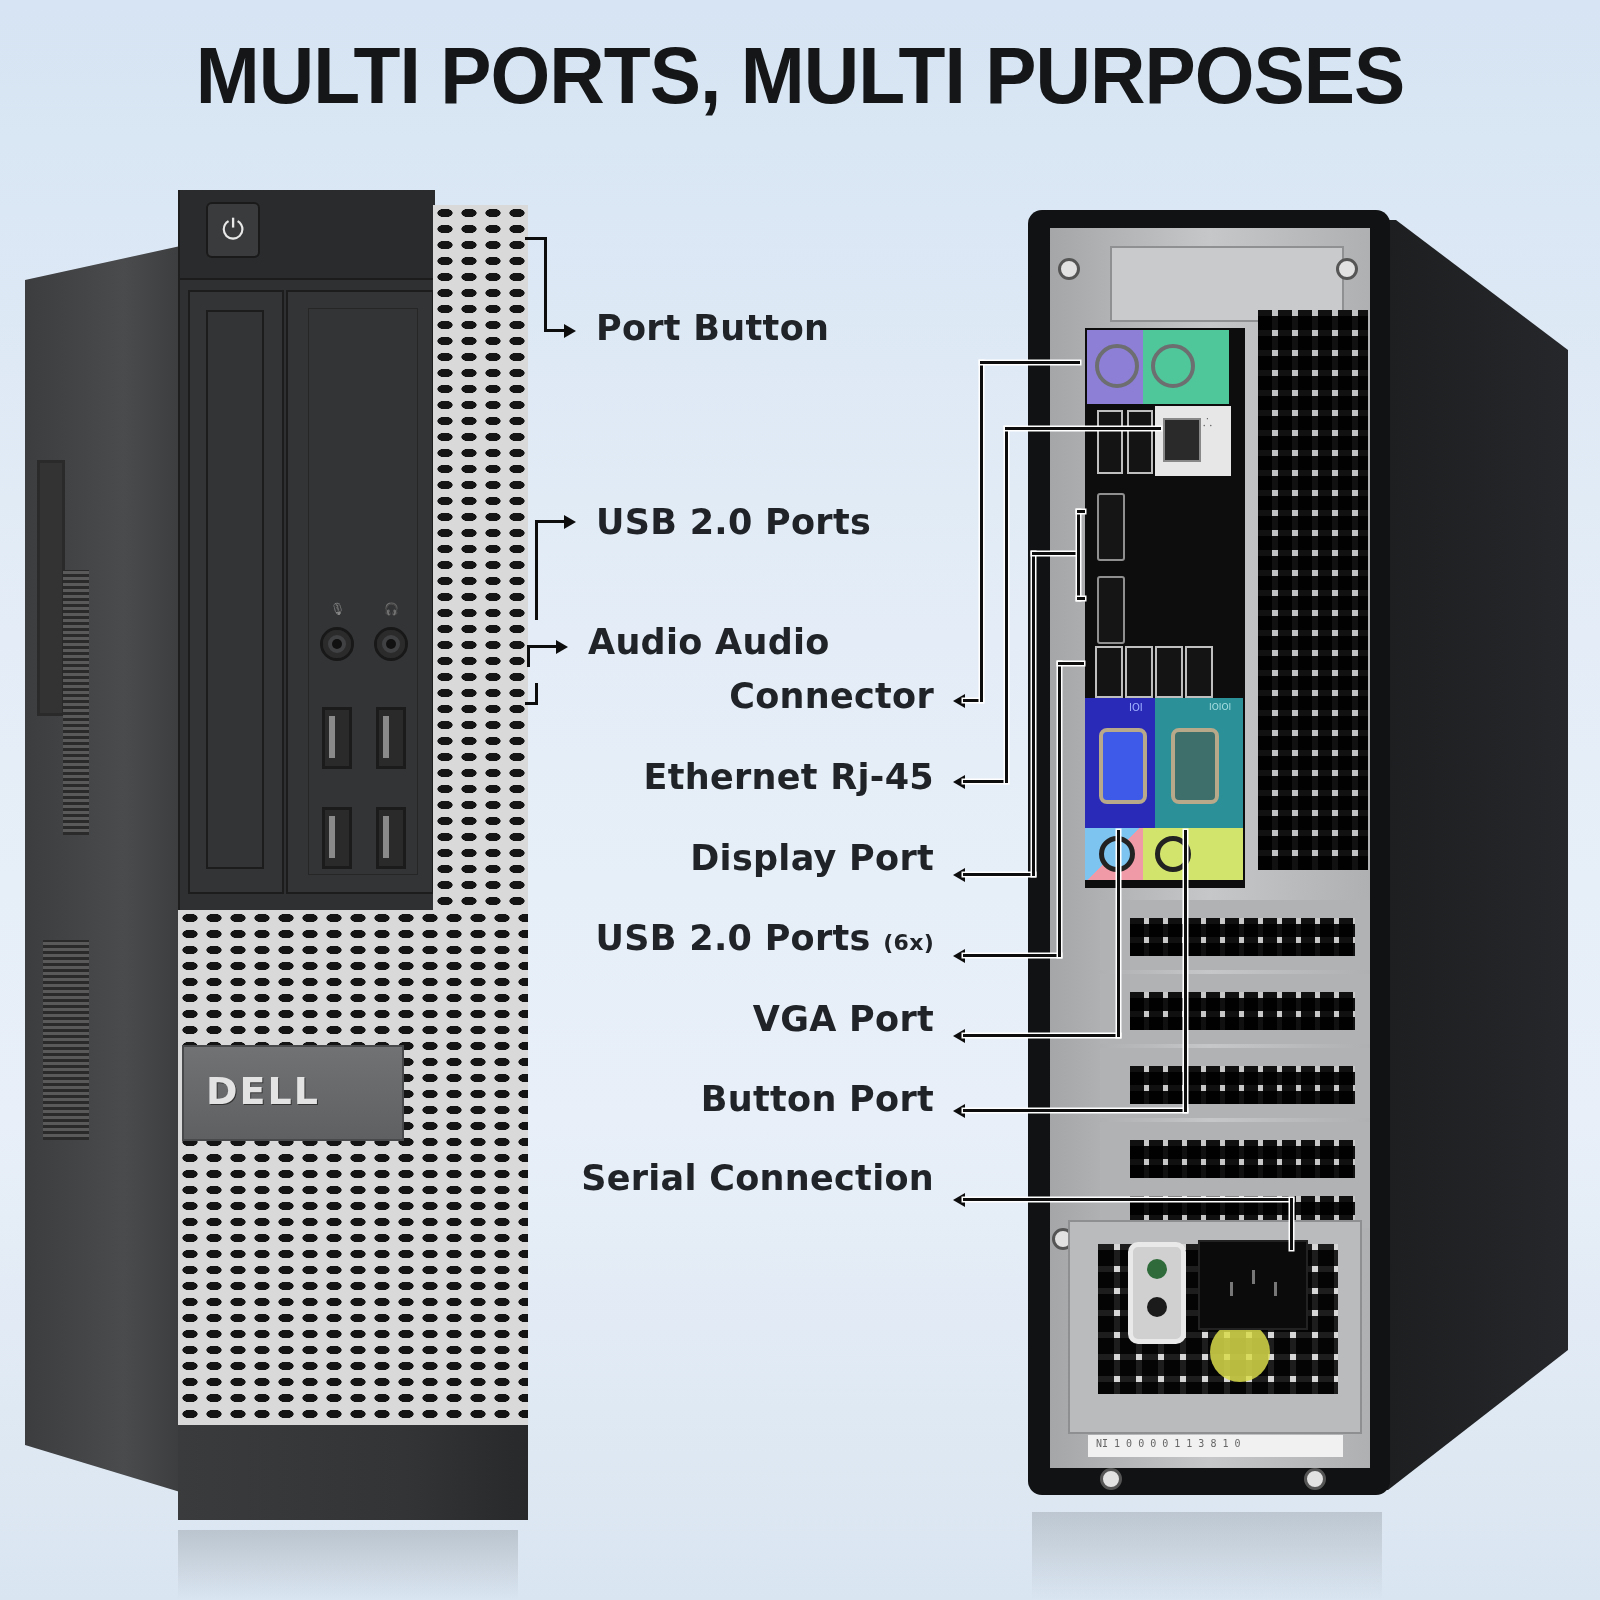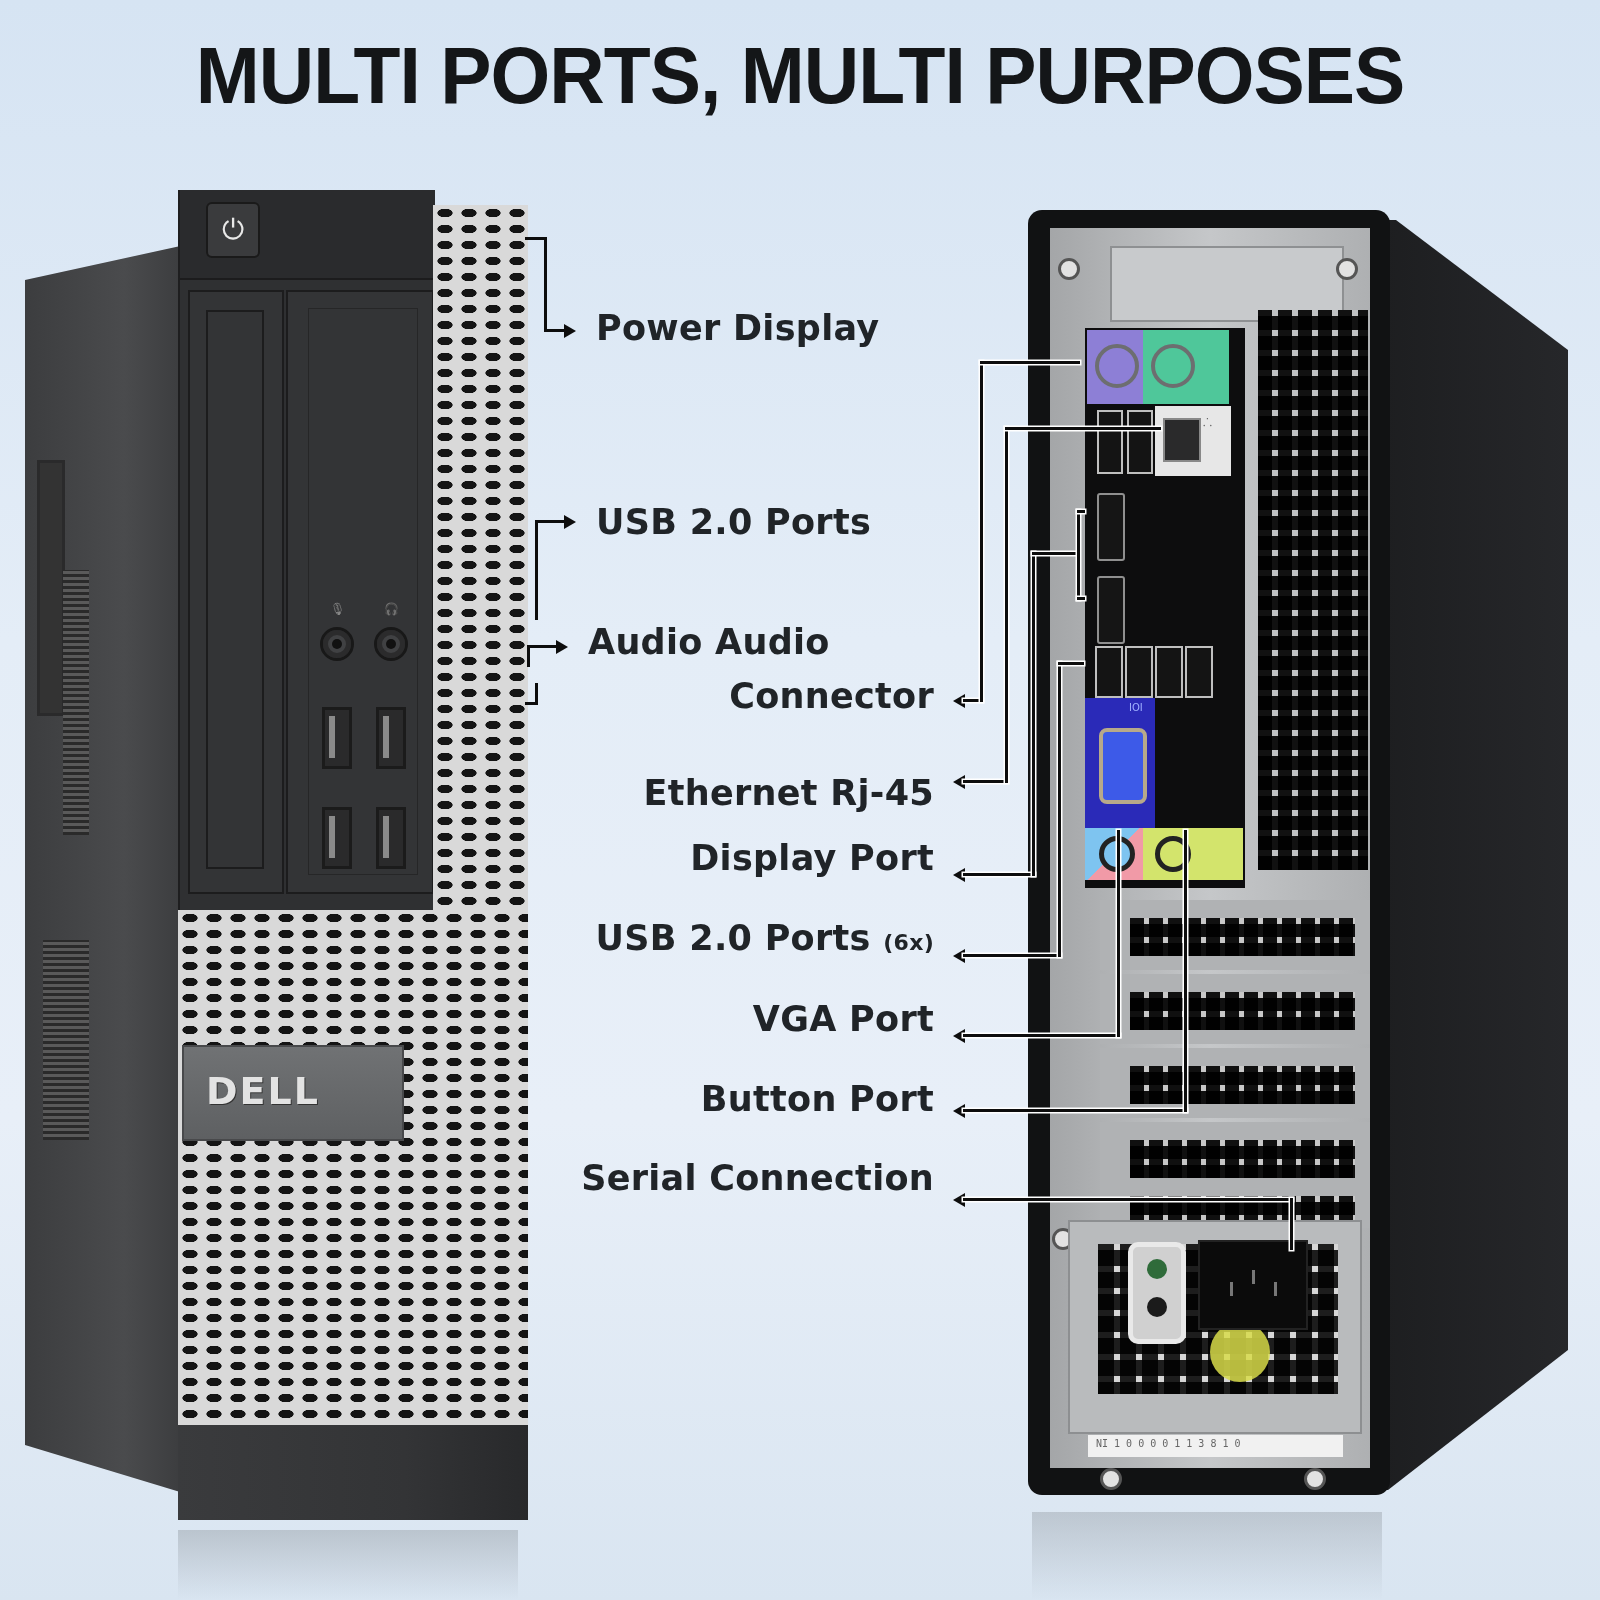--- a/index.html
+++ b/index.html
@@ -172,20 +172,24 @@
         <div class="dp" style="left:12px;top:165px;width:24px;height:64px;"></div>
         <div class="dp" style="left:12px;top:248px;width:24px;height:64px;"></div>
         <div class="bport" style="left:10px;top:318px;width:24px;height:48px;"></div>
         <div class="bport" style="left:40px;top:318px;width:24px;height:48px;"></div>
         <div class="bport" style="left:70px;top:318px;width:24px;height:48px;"></div>
         <div class="bport" style="left:100px;top:318px;width:24px;height:48px;"></div>
         <div class="vga-bg">
           <span class="glyph" style="left:44px;top:4px;color:#9fb0ff;font-size:10px;">IOI</span>
           <div class="vga"></div>
         </div>
+        <div class="ser-bg">
+          <span class="glyph" style="left:54px;top:4px;color:#a9dfe2;font-size:9px;">IOIOI</span>
+          <div class="ser"></div>
+        </div>
         <div class="aud-a">
           <div class="ajack" style="left:14px;top:8px;background:#7ec4f0;"></div>
         </div>
         <div class="aud-b">
           <div class="ajack" style="left:12px;top:8px;background:#d3e46c;"></div>
         </div>
       </div>
 
       <div class="sqgrid" style="left:208px;top:82px;width:110px;height:560px;"></div>
 
@@ -227,41 +231,41 @@
     <div class="screw" style="left:72px;top:1258px;"></div>
     <div class="screw" style="left:276px;top:1258px;"></div>
   </div>
 </div>
 <div class="refl-back"></div>
 
 <div class="ln" style="left:525px;top:237px;width:22px;height:3px;"></div>
 <div class="ln" style="left:544px;top:237px;width:3px;height:95px;"></div>
 <div class="ln" style="left:544px;top:329px;width:22px;height:3px;"></div>
 <div class="arr-r" style="left:564px;top:324px;"></div>
-<div class="lbl" style="left:596px;top:308px;">Power Display</div>
+<div class="lbl" style="left:596px;top:308px;">Port Button</div>
 
 <div class="ln" style="left:535px;top:520px;width:3px;height:100px;"></div>
 <div class="ln" style="left:535px;top:520px;width:30px;height:3px;"></div>
 <div class="arr-r" style="left:564px;top:515px;"></div>
 <div class="lbl" style="left:596px;top:502px;">USB 2.0 Ports</div>
 
 <div class="ln" style="left:527px;top:645px;width:3px;height:22px;"></div>
 <div class="ln" style="left:527px;top:645px;width:30px;height:3px;"></div>
 <div class="ln" style="left:535px;top:683px;width:3px;height:22px;"></div>
 <div class="ln" style="left:525px;top:702px;width:13px;height:3px;"></div>
 <div class="arr-r" style="left:556px;top:640px;"></div>
 <div class="lbl" style="left:588px;top:622px;">Audio Audio</div>
 
 <div class="lbl r" style="right:666px;top:676px;">Connector</div>
 <div class="arr-l" style="left:953px;top:694px;"></div>
 <div class="ln w" style="left:963px;top:699px;width:20px;height:3px;"></div>
 <div class="ln w" style="left:980px;top:361px;width:3px;height:341px;"></div>
 <div class="ln w" style="left:980px;top:361px;width:100px;height:3px;"></div>
 
-<div class="lbl r" style="right:666px;top:757px;margin-top:16px;">Ethernet Rj-45</div>
+<div class="lbl r" style="right:666px;top:757px;">Ethernet Rj-45</div>
 <div class="arr-l" style="left:953px;top:775px;"></div>
 <div class="ln w" style="left:963px;top:780px;width:45px;height:3px;"></div>
 <div class="ln w" style="left:1005px;top:427px;width:3px;height:356px;"></div>
 <div class="ln w" style="left:1005px;top:427px;width:156px;height:3px;"></div>
 
 <div class="lbl r" style="right:666px;top:838px;">Display Port</div>
 <div class="arr-l" style="left:953px;top:868px;"></div>
 <div class="ln w" style="left:963px;top:873px;width:72px;height:3px;"></div>
 <div class="ln w" style="left:1032px;top:552px;width:3px;height:324px;"></div>
 <div class="ln w" style="left:1032px;top:552px;width:45px;height:3px;"></div>

